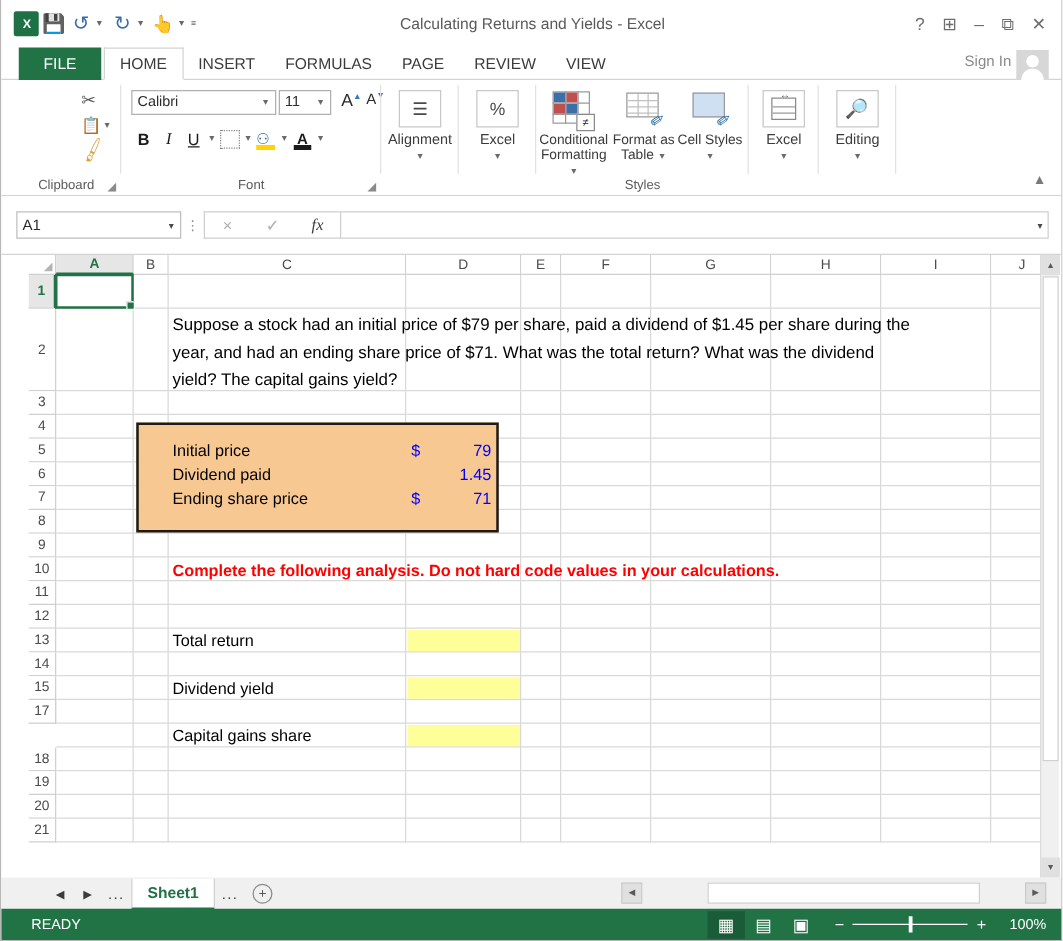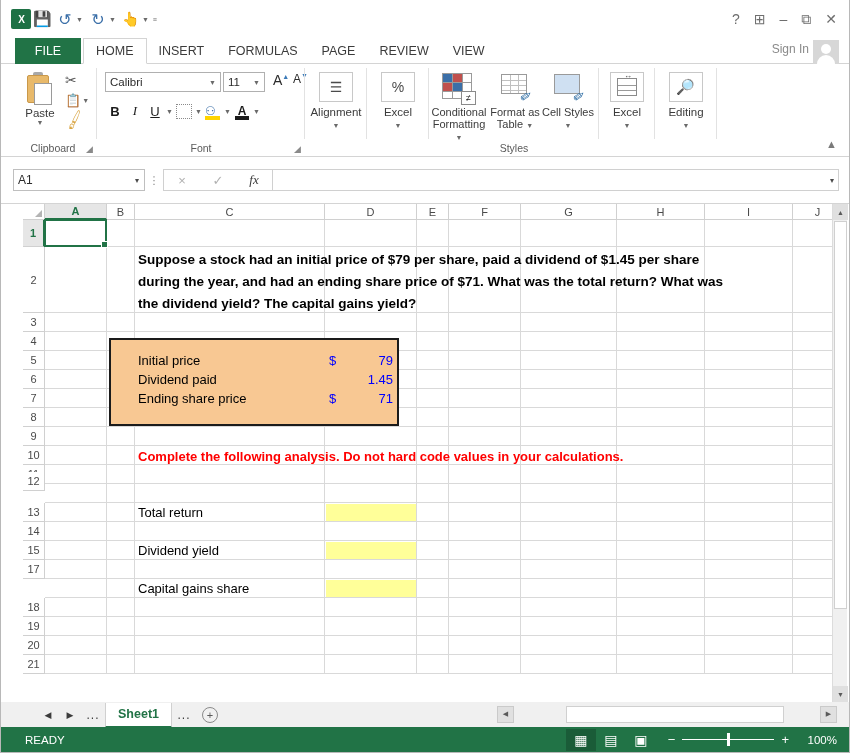--- a/index.html
+++ b/index.html
@@ -286,21 +286,21 @@
     font-family: "Liberation Sans", sans-serif; white-space: nowrap;
   }
   .selbox {
     position: absolute; border: 2px solid #217346; pointer-events: none;
   }
   .selbox::after {
     content: ''; position: absolute; right: -3px; bottom: -3px;
     width: 5px; height: 5px; background: #217346; border: 1px solid #fff;
   }
   .qtext {
-    position: absolute; font-size: 13.5px; color: #000000; line-height: 22px; font-weight: bold;
+    position: absolute; font-size: 13.5px; color: #000000; line-height: 22px;
   }
   .orangebox {
     position: absolute; background: #f8c893; border: 2px solid #1b1b1b;
   }
   .redtext {
     position: absolute; font-size: 13px; color: #ff0000; font-weight: bold;
     white-space: nowrap;
   }
 
   
@@ -374,20 +374,21 @@
       <span class="xl-logo">X</span>
       <span class="qat-icon save-ico">💾</span>
       <span class="qat-icon undo-ico">↺</span>
       <span class="caret-dn">▼</span>
       <span class="qat-icon redo-ico">↻</span>
       <span class="caret-dn">▼</span>
       <span class="qat-icon touch-ico">👆</span>
       <span class="caret-dn">▼</span>
       <span class="caret-dn">≡</span>
     </div>
+    <div class="title-text">Calculating Returns and Yields - Excel</div>
     <div class="win-ctrls">
       <span>?</span>
       <span>⊞</span>
       <span>–</span>
       <span>⧉</span>
       <span>✕</span>
     </div>
   </div>
 
   <div class="tabsrow">
@@ -400,29 +401,20 @@
       <div class="tab">REVIEW</div>
       <div class="tab">VIEW</div>
     </div>
     <div class="signin">Sign In</div>
     <div class="avatar"></div>
   </div>
 
   <div class="ribbon">
 
     <div class="rgroup g-clip">
-      <div class="paste-btn">
-        <div class="clipboard-icon">
-          <div class="clip"></div>
-            <div class="board"></div>
-            <div class="page"></div>
-        </div>
-        <div class="paste-label">Paste</div>
-        <div class="paste-caret">▼</div>
-      </div>
       <div class="clip-side">
         <div class="ci">
             <span class="scissors">✂</span>
           </div>
         <div class="ci">
             <span class="copy-ic">📋</span>
             <span class="caret-dn">▼</span>
           </div>
         <div class="ci">
             <span class="brush-ic">🖌</span>
@@ -592,21 +584,21 @@
         <div class="rowhead" style="top: 43px; height: 66px;">2</div>
         <div class="rowhead" style="top: 109px; height: 19px;">3</div>
         <div class="rowhead" style="top: 128px; height: 19px;">4</div>
         <div class="rowhead" style="top: 147px; height: 19px;">5</div>
         <div class="rowhead" style="top: 166px; height: 19px;">6</div>
         <div class="rowhead" style="top: 185px; height: 19px;">7</div>
         <div class="rowhead" style="top: 204px; height: 19px;">8</div>
         <div class="rowhead" style="top: 223px; height: 19px;">9</div>
         <div class="rowhead" style="top: 242px; height: 19px;">10</div>
         <div class="rowhead" style="top: 261px; height: 19px;">11</div>
-        <div class="rowhead" style="top: 268px; height: 19px;">12</div>
+        <div class="rowhead" style="top: 280px; height: 19px;">12</div>
         <div class="rowhead" style="top: 299px; height: 19px;">13</div>
         <div class="rowhead" style="top: 318px; height: 19px;">14</div>
         <div class="rowhead" style="top: 337px; height: 19px;">15</div>
         <div class="rowhead" style="top: 356px; height: 19px;">16</div>
         <div class="rowhead" style="top: 356px; height: 19px;">17</div>
         <div class="rowhead" style="top: 394px; height: 19px;">18</div>
         <div class="rowhead" style="top: 413px; height: 19px;">19</div>
         <div class="rowhead" style="top: 432px; height: 19px;">20</div>
         <div class="rowhead" style="top: 451px; height: 19px;">21</div>
       </div>

